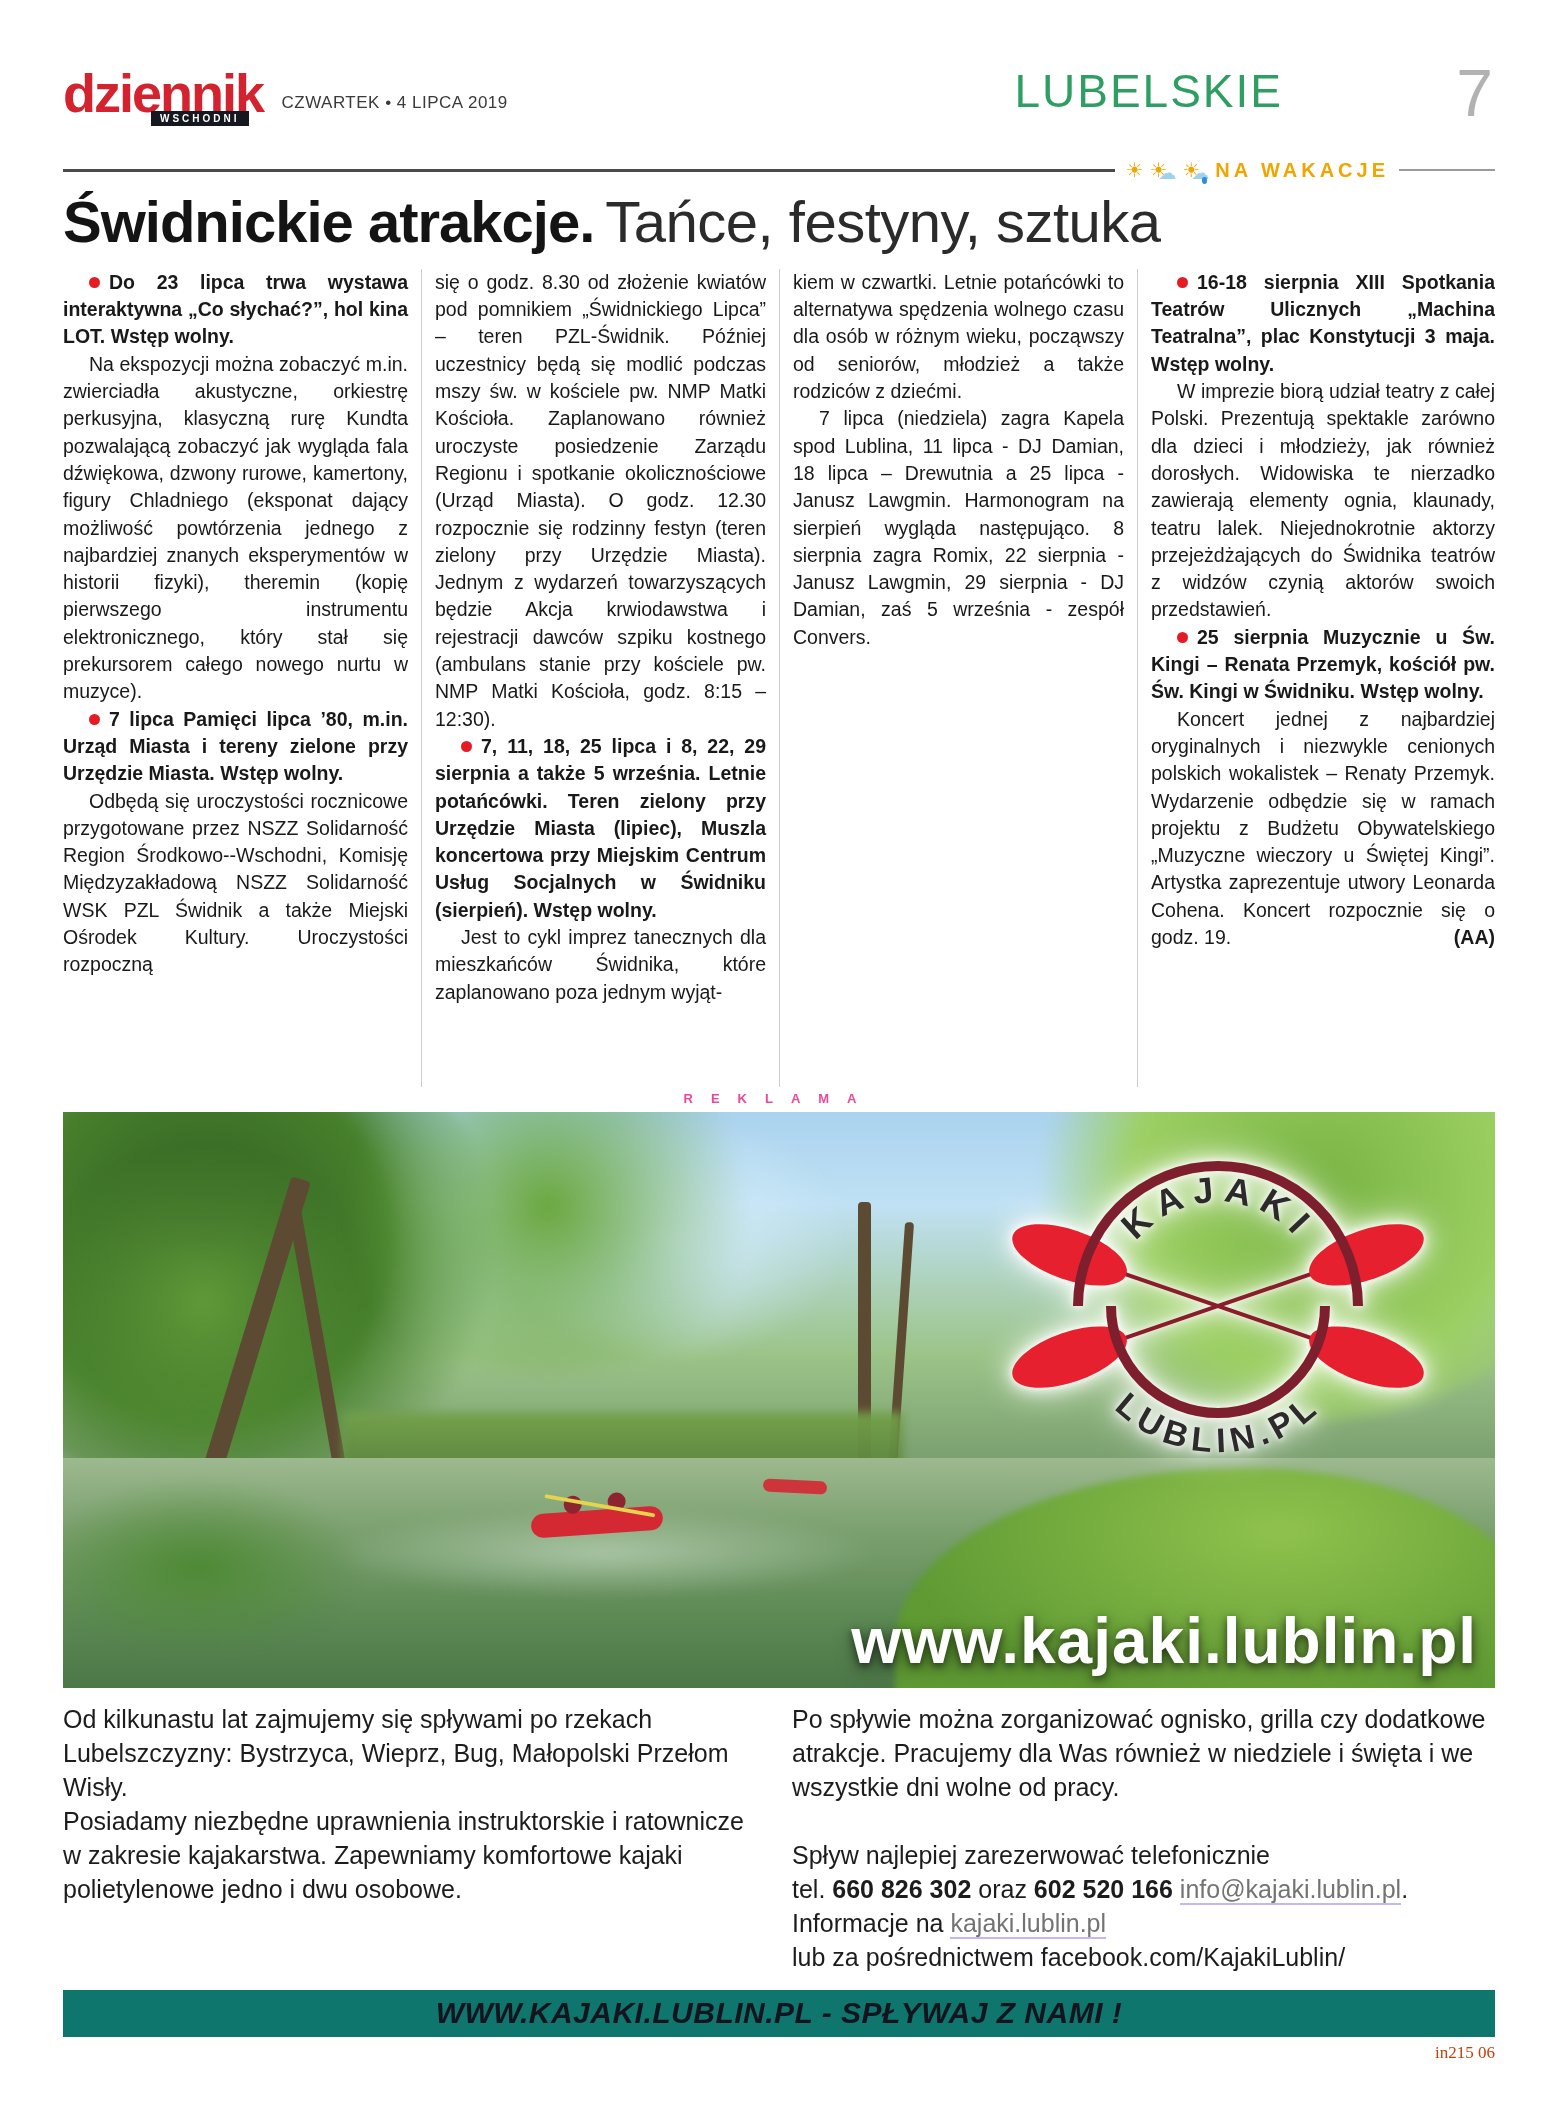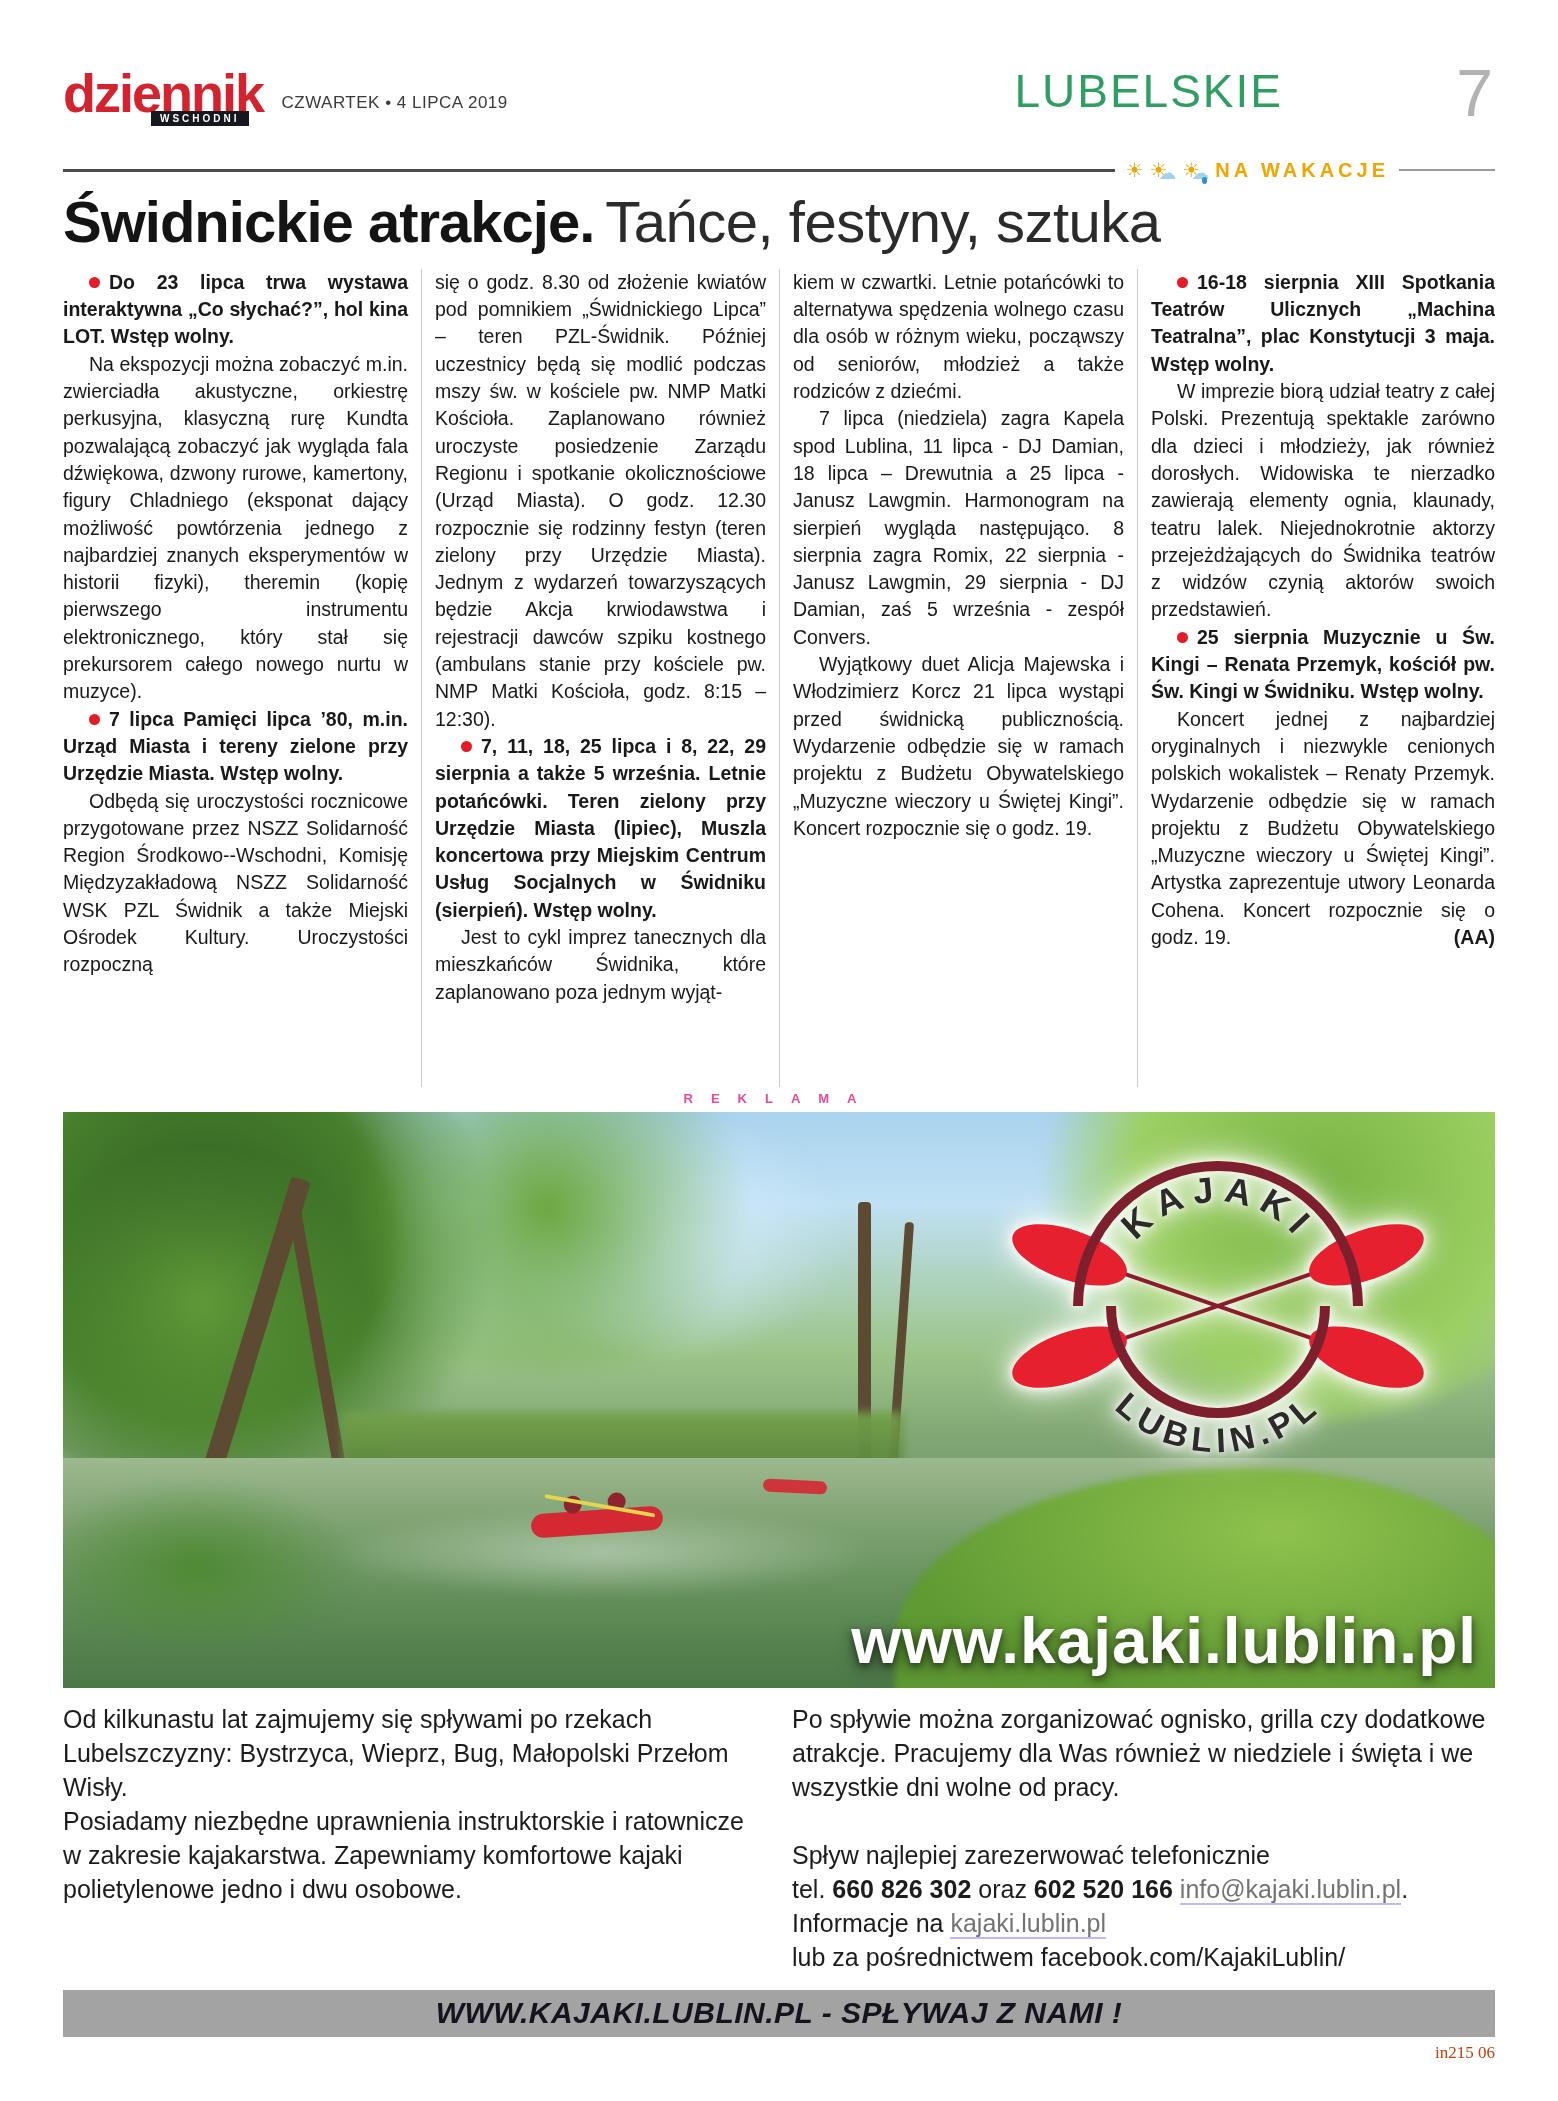--- a/index.html
+++ b/index.html
@@ -104,21 +104,21 @@
   .ad-text { display:flex; gap:26px; margin-top:14px; font-size:25px; line-height:1.36; color:#1c1c1c; }
   .ad-col { width:50%; }
   .ad-col p { margin:0; }
   .ad-link { font-weight:bold; color:#111; text-decoration:none;
              border-bottom:3px solid #2e6da4; }
   .ad-sublink { color:#737373; text-decoration:none; border-bottom:2px solid #c4b5fd; }
   .tel { font-weight:bold; }
   .ad-gap { height:34px; }
 
   
-  .banner { margin-top:16px; height:47px; background:#a3a3a3; display:flex;
+  .banner { margin-top:16px; height:47px; background:#0f766e; display:flex;
             align-items:center; justify-content:center; }
   .banner-text { font-size:30px; font-weight:bold; font-style:italic; color:#14141e; letter-spacing:0.5px; }
   .foot-code { text-align:right; font-family:"Liberation Serif", serif; font-size:17px;
                color:#c2410c; margin-top:6px; }
 </style>
 </head>
 <body>
 
 <div class="page">
 
@@ -160,21 +160,20 @@
       <p class="body">Odbędą się uroczystości rocznicowe przygotowane przez NSZZ Solidarność Region Środkowo--Wschodni, Komisję Międzyzakładową NSZZ Solidarność WSK PZL Świdnik a także Miejski Ośrodek Kultury. Uroczystości rozpoczną</p>
     </div>
     <div class="col">
       <p class="body" style="text-indent:0">się o godz. 8.30 od złożenie kwiatów pod pomnikiem „Świdnickiego Lipca” – teren PZL-Świdnik. Później uczestnicy będą się modlić podczas mszy św. w kościele pw. NMP Matki Kościoła. Zaplanowano również uroczyste posiedzenie Zarządu Regionu i spotkanie okolicznościowe (Urząd Miasta). O godz. 12.30 rozpocznie się rodzinny festyn (teren zielony przy Urzędzie Miasta). Jednym z wydarzeń towarzyszących będzie Akcja krwiodawstwa i rejestracji dawców szpiku kostnego (ambulans stanie przy kościele pw. NMP Matki Kościoła, godz. 8:15 – 12:30).</p>
       <p class="lead"><span class="bullet"></span><span>7, 11, 18, 25 lipca i 8, 22, 29 sierpnia a także 5 września. Letnie potańcówki. Teren zielony przy Urzędzie Miasta (lipiec), Muszla koncertowa przy Miejskim Centrum Usług Socjalnych w Świdniku (sierpień). Wstęp wolny.</span></p>
       <p class="body">Jest to cykl imprez tanecznych dla mieszkańców Świdnika, które zaplanowano poza jednym wyjąt-</p>
     </div>
     <div class="col">
       <p class="body" style="text-indent:0">kiem w czwartki. Letnie potańcówki to alternatywa spędzenia wolnego czasu dla osób w różnym wieku, począwszy od seniorów, młodzież a także rodziców z dziećmi.</p>
       <p class="body">7 lipca (niedziela) zagra Kapela spod Lublina, 11 lipca - DJ Damian, 18 lipca – Drewutnia a 25 lipca - Janusz Lawgmin. Harmonogram na sierpień wygląda następująco. 8 sierpnia zagra Romix, 22 sierpnia - Janusz Lawgmin, 29 sierpnia - DJ Damian, zaś 5 września - zespół Convers.</p>
-      <p class="body">Wyjątkowy duet Alicja Majewska i Włodzimierz Korcz 21 lipca wystąpi przed świdnicką publicznością. Wydarzenie odbędzie się w ramach projektu z Budżetu Obywatelskiego „Muzyczne wieczory u Świętej Kingi”. Koncert rozpocznie się o godz. 19.</p>
     </div>
     <div class="col">
       <p class="lead"><span class="bullet"></span><span>16-18 sierpnia XIII Spotkania Teatrów Ulicznych „Machina Teatralna”, plac Konstytucji 3 maja. Wstęp wolny.</span></p>
       <p class="body">W imprezie biorą udział teatry z całej Polski. Prezentują spektakle zarówno dla dzieci i młodzieży, jak również dorosłych. Widowiska te nierzadko zawierają elementy ognia, klaunady, teatru lalek. Niejednokrotnie aktorzy przejeżdżających do Świdnika teatrów z widzów czynią aktorów swoich przedstawień.</p>
       <p class="lead"><span class="bullet"></span><span>25 sierpnia Muzycznie u Św. Kingi – Renata Przemyk, kościół pw. Św. Kingi w Świdniku. Wstęp wolny.</span></p>
       <p class="body"><span>Koncert jednej z najbardziej oryginalnych i niezwykle cenionych polskich wokalistek – Renaty Przemyk. Wydarzenie odbędzie się w ramach projektu z Budżetu Obywatelskiego „Muzyczne wieczory u Świętej Kingi”. Artystka zaprezentuje utwory Leonarda Cohena. Koncert rozpocznie się o godz. 19.</span> <span class="byline">(AA)</span></p>
     </div>
   </div>
 
   <div class="reklama">REKLAMA</div>

